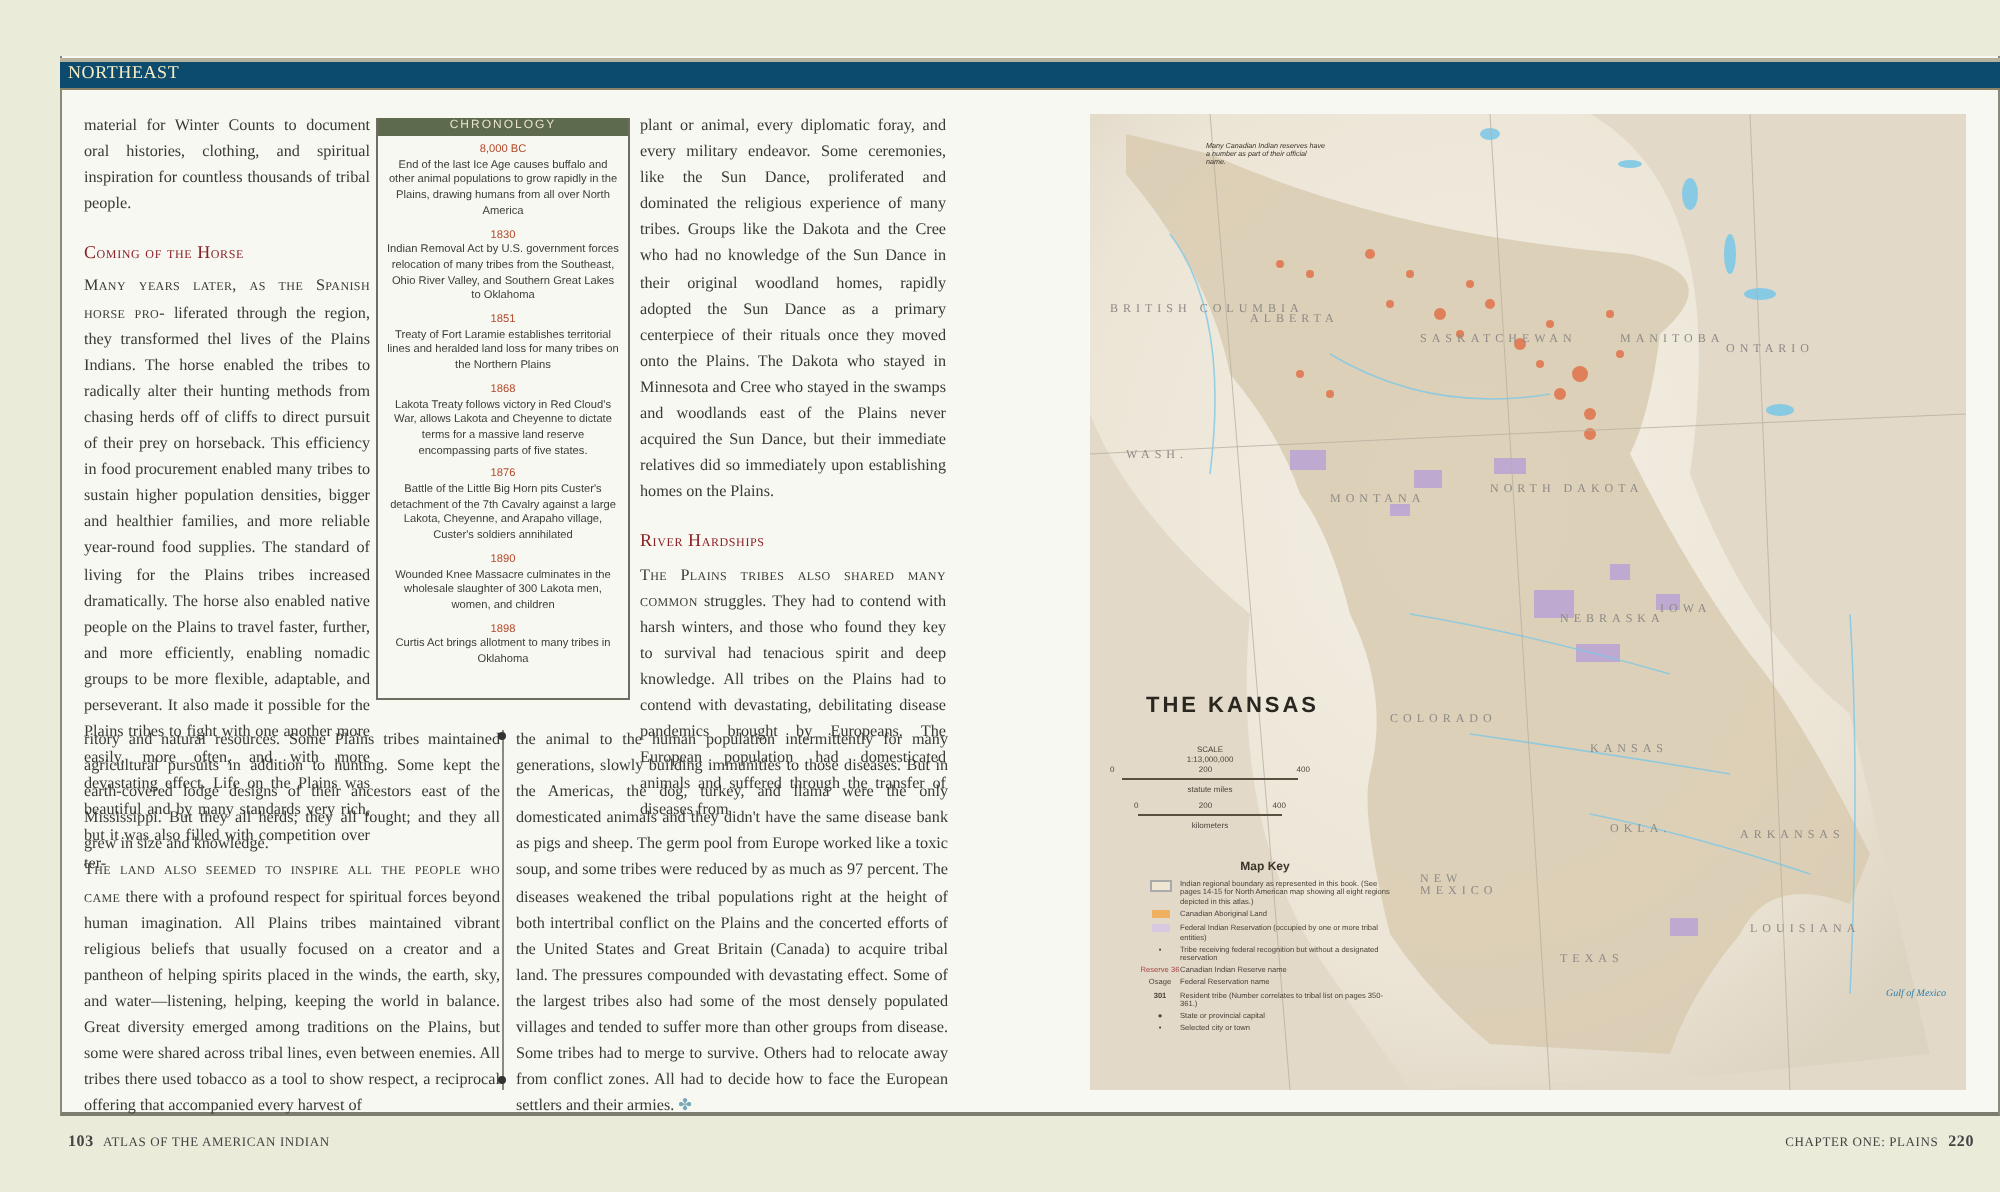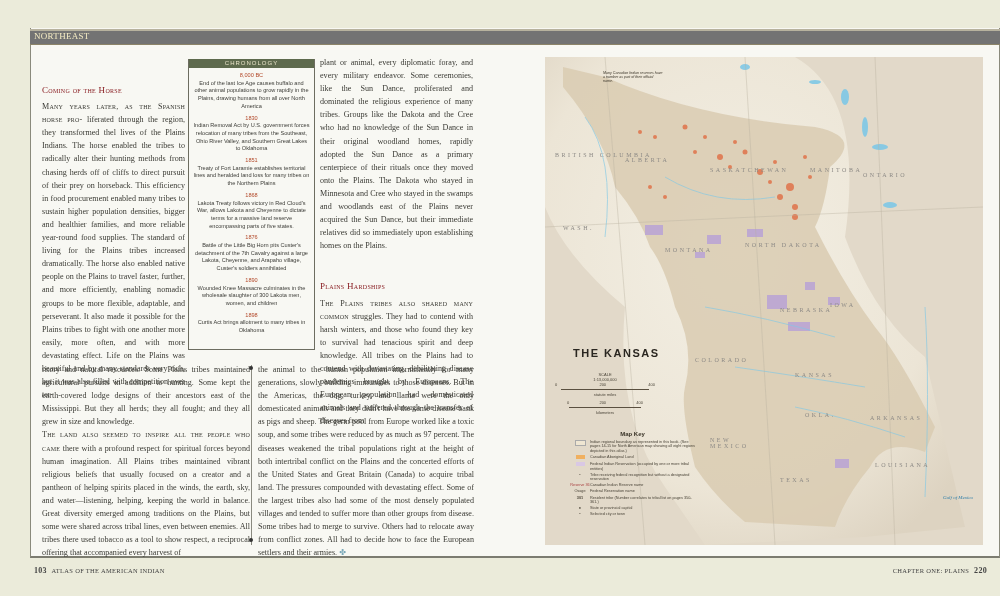--- a/index.html
+++ b/index.html
@@ -1,26 +1,26 @@
 <!DOCTYPE html>
 <html><head>
 <meta charset="utf-8">
 <style>
   html, body { margin:0; padding:0; }
   body { width:1000px; height:596px; background:#ebebda; position:relative; overflow:hidden; font-family:"Liberation Serif", serif; color:#3a3a34; }
   .page-frame { position:absolute; left:30px; top:28px; width:968px; height:528px; background:#f8f8f3; border-left:1px solid #8a8a7c; border-right:1px solid #8a8a7c; border-bottom:2px solid #7c7c70; }
-  .band { position:absolute; left:30px; top:29px; width:970px; height:13px; background:#737373; border-top:2px solid #b7b29e; border-bottom:1px solid #8c8468; }
+  .band { position:absolute; left:30px; top:29px; width:970px; height:13px; background:#0c4a6e; border-top:2px solid #b7b29e; border-bottom:1px solid #8c8468; }
   .band-label { position:absolute; left:4px; top:0px; font-size:9px; letter-spacing:0.3px; color:#f6edc4; font-family:"Liberation Serif", serif; }
   .col { position:absolute; font-size:8.1px; line-height:13.1px; text-align:justify; }
   .col p { margin:0; }
   .col1 { left:42px; top:56px; width:143px; }
   .col3 { left:320px; top:56px; width:153px; }
   .col1b { left:42px; top:363px; width:208px; }
   .col2b { left:258px; top:363px; width:216px; }
-  h3 { margin:28px 0 3px 0; font-size:9px; font-weight:normal; color:#8a1f24; font-variant:small-caps; letter-spacing:0.3px; }
+  h3 { margin:12px 0 3px 0; font-size:9px; font-weight:normal; color:#8a1f24; font-variant:small-caps; letter-spacing:0.3px; }
   .lead { font-variant:small-caps; letter-spacing:0.2px; }
   .chron { position:absolute; left:188px; top:59px; width:125px; height:290px; border-left:1px solid #6d6d60; border-right:1px solid #6d6d60; border-bottom:1px solid #6d6d60; background:#f8f8f3; text-align:center; font-family:"Liberation Sans", sans-serif; font-size:5.6px; line-height:7.7px; color:#3d3d38; }
   .chron-head { background:#5e6a4d; color:#e8e3c8; font-size:6px; letter-spacing:1px; height:9px; line-height:9px; }
   .entry { margin-top:4px; padding:0 4px; }
   .year { color:#b34a2b; }
   .divider { position:absolute; left:251px; top:365px; width:1px; height:180px; background:#8a8a80; }
   .dot { position:absolute; width:4px; height:4px; background:#333; border-radius:50%; }
   .footer-l, .footer-r { position:absolute; top:566px; font-size:6.5px; letter-spacing:0.3px; color:#444; }
   .footer-l { left:31px; }
   .footer-r { right:10px; }
@@ -42,20 +42,21 @@
 </head>
 <body>
 
 <div class="page-frame"></div>
 
 <div class="band">
   <span class="band-label">NORTHEAST</span>
 </div>
 
 <div class="col col1">
+  <p>material for Winter Counts to document oral histories, clothing, and spiritual inspiration for countless thousands of tribal people.</p>
   <h3>Coming of the Horse</h3>
   <p><span class="lead">Many years later, as the Spanish horse pro-</span> <span>liferated through the region, they transformed thel lives of the Plains Indians. The horse enabled the tribes to radically alter their hunting methods from chasing herds off of cliffs to direct pursuit of their prey on horseback. This efficiency in food procurement enabled many tribes to sustain higher population densities, bigger and healthier families, and more reliable year-round food supplies. The standard of living for the Plains tribes increased dramatically. The horse also enabled native people on the Plains to travel faster, further, and more efficiently, enabling nomadic groups to be more flexible, adaptable, and perseverant. It also made it possible for the Plains tribes to fight with one another more easily, more often, and with more devastating effect. Life on the Plains was beautiful and by many standards very rich, but it was also filled with competition over ter-</span></p>
 </div>
 
 <div class="chron">
   <div class="chron-head">CHRONOLOGY</div>
   <div class="entry">
       <div class="year">8,000 BC</div>
       <div>End of the last Ice Age causes buffalo and other animal populations to grow rapidly in the Plains, drawing humans from all over North America</div>
     </div>
@@ -80,21 +81,21 @@
       <div>Wounded Knee Massacre culminates in the wholesale slaughter of 300 Lakota men, women, and children</div>
     </div>
   <div class="entry">
       <div class="year">1898</div>
       <div>Curtis Act brings allotment to many tribes in Oklahoma</div>
     </div>
 </div>
 
 <div class="col col3">
   <p>plant or animal, every diplomatic foray, and every military endeavor. Some ceremonies, like the Sun Dance, proliferated and dominated the religious experience of many tribes. Groups like the Dakota and the Cree who had no knowledge of the Sun Dance in their original woodland homes, rapidly adopted the Sun Dance as a primary centerpiece of their rituals once they moved onto the Plains. The Dakota who stayed in Minnesota and Cree who stayed in the swamps and woodlands east of the Plains never acquired the Sun Dance, but their immediate relatives did so immediately upon establishing homes on the Plains.</p>
-  <h3>Plains Hardships</h3>
+  <h3>River Hardships</h3>
   <p><span class="lead">The Plains tribes also shared many common</span> <span>struggles. They had to contend with harsh winters, and those who found they key to survival had tenacious spirit and deep knowledge. All tribes on the Plains had to contend with devastating, debilitating disease pandemics brought by Europeans. The European population had domesticated animals and suffered through the transfer of diseases from</span></p>
 </div>
 
 <div class="col col1b">
   <p>ritory and natural resources. Some Plains tribes maintained agricultural pursuits in addition to hunting. Some kept the earth-covered lodge designs of their ancestors east of the Mississippi. But they all herds; they all fought; and they all grew in size and knowledge.</p>
   <p><span class="lead">The land also seemed to inspire all the people who came</span> <span>there with a profound respect for spiritual forces beyond human imagination. All Plains tribes maintained vibrant religious beliefs that usually focused on a creator and a pantheon of helping spirits placed in the winds, the earth, sky, and water—listening, helping, keeping the world in balance. Great diversity emerged among traditions on the Plains, but some were shared across tribal lines, even between enemies. All tribes there used tobacco as a tool to show respect, a reciprocal offering that accompanied every harvest of</span></p>
 </div>
 
 <div class="divider"></div>
 <div class="dot" style="left:249px;top:366px;"></div>

